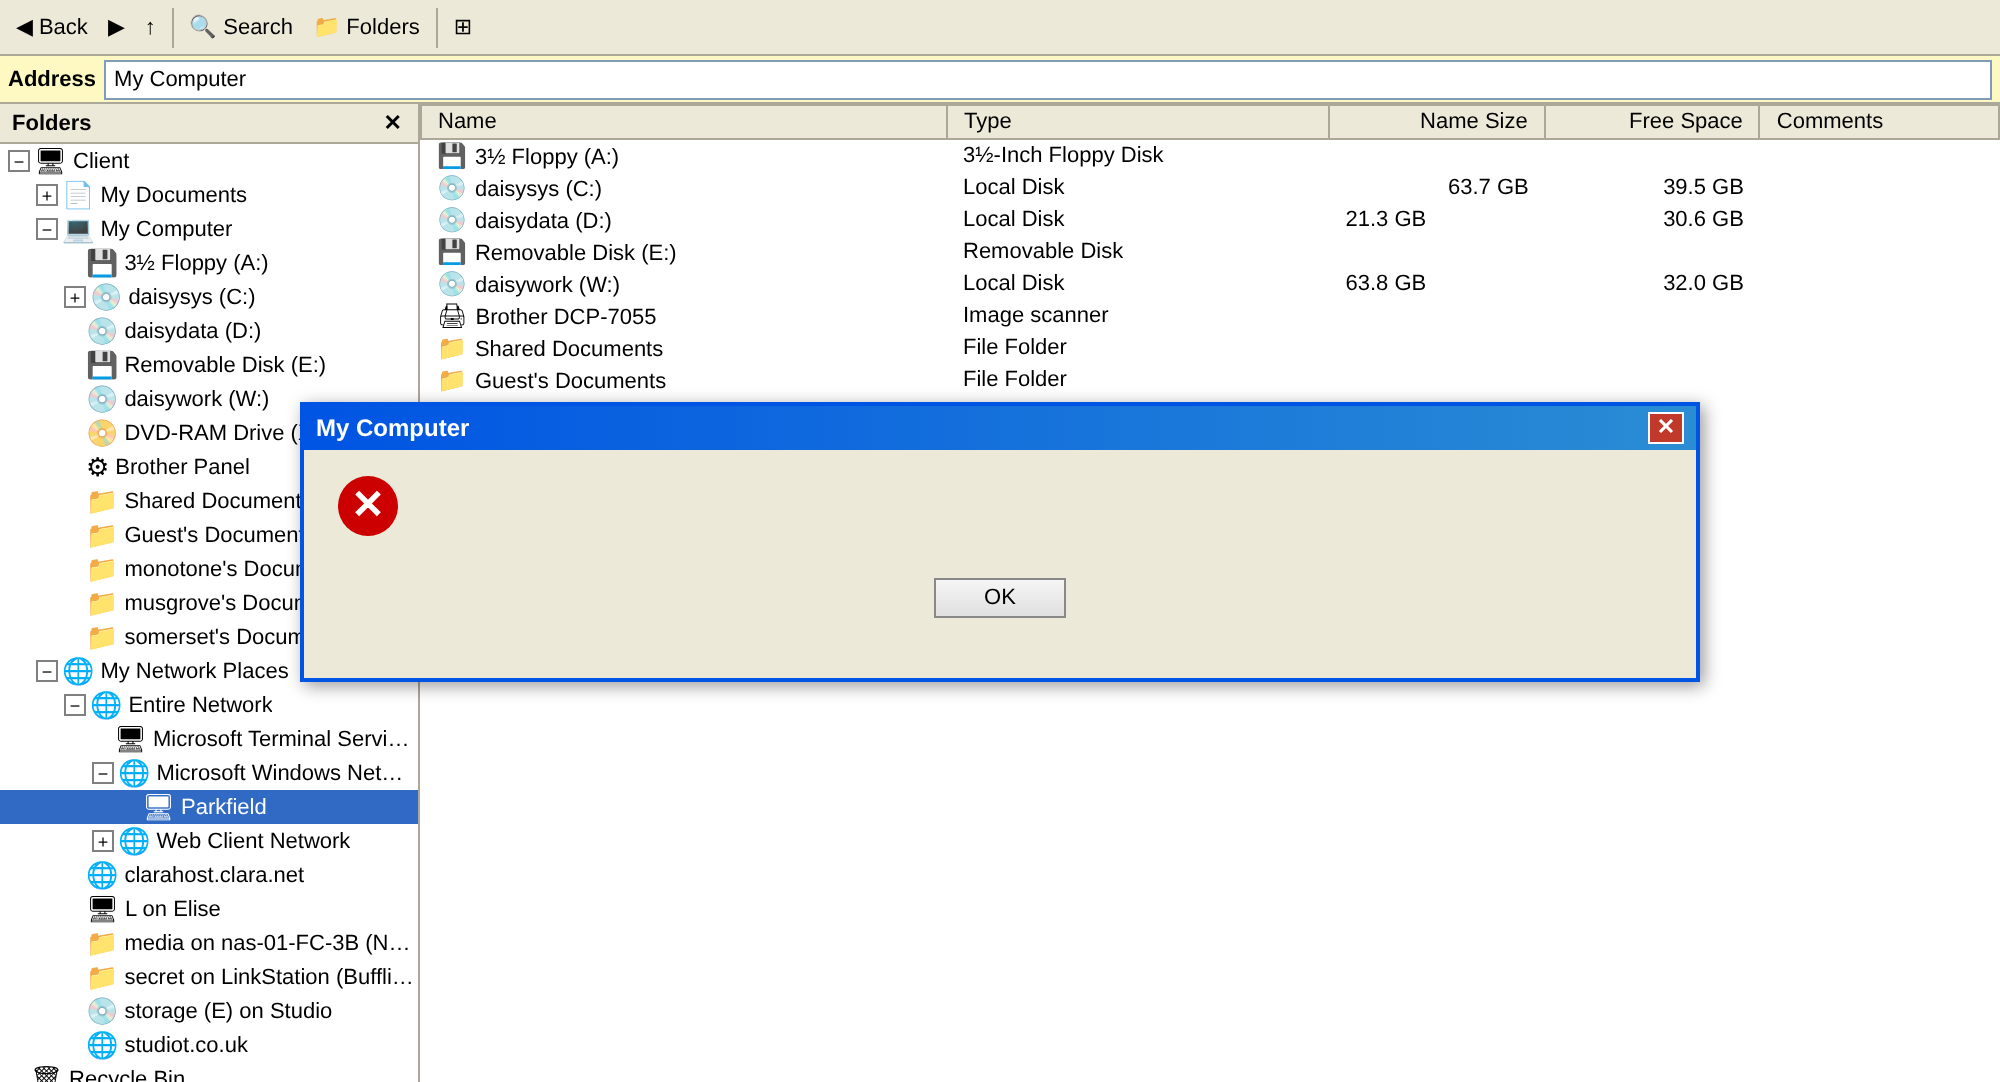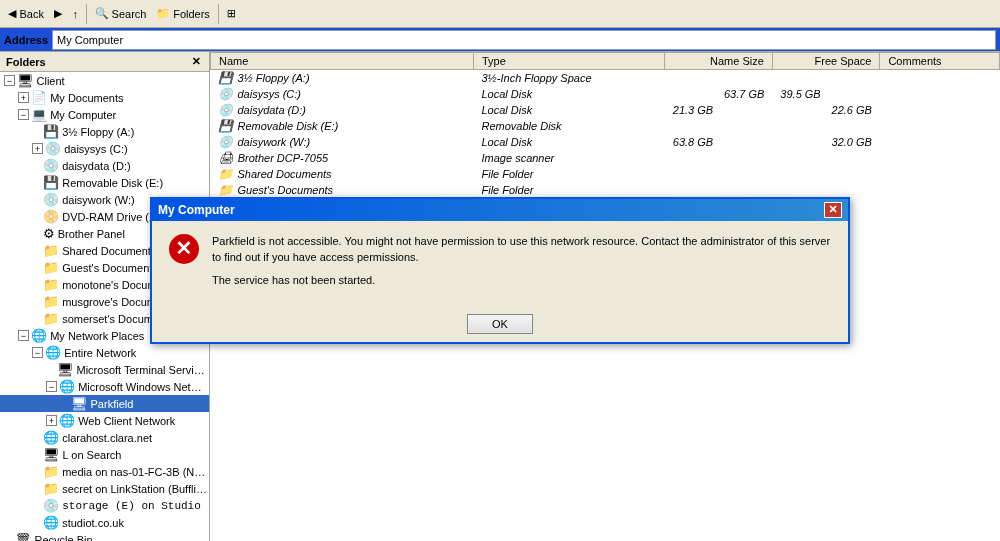--- a/index.html
+++ b/index.html
@@ -32,21 +32,21 @@
       padding: 2px 4px;
       font-size: 11px;
       font-family: Tahoma, Arial, sans-serif;
       gap: 3px;
       color: #000;
     }
     .toolbar-sep { width: 1px; background: #ACA899; height: 20px; margin: 0 2px; }
 
     
     .addressbar {
-      background: #1d4ed8;
+      background: #fef9c3;
       display: flex;
       align-items: center;
       height: 24px;
       padding: 2px 4px;
       border-bottom: 1px solid #ACA899;
       gap: 4px;
     }
     .addressbar-label {
       font-size: 11px;
       color: #000;
@@ -149,21 +149,20 @@
       cursor: pointer;
       white-space: nowrap;
       position: sticky;
       top: 0;
     }
     .file-table td {
       padding: 1px 8px;
       font-size: 11px;
       border-bottom: none;
       white-space: nowrap;
-      font-style: italic;
     }
 
     
     .dialog-overlay {
       position: absolute;
       top: 0; left: 0; right: 0; bottom: 0;
       display: flex;
       align-items: center;
       justify-content: center;
       z-index: 100;
@@ -378,36 +377,36 @@
           <span style="overflow: hidden; text-overflow: ellipsis;">Web Client Network</span>
         </div>
         <div class="tree-item" style="padding-left: 32px;">
           <span class="expand-placeholder"></span>
           <span style="margin-right: 3px; font-size: 13px;">🌐</span>
           <span style="overflow: hidden; text-overflow: ellipsis;">clarahost.clara.net</span>
         </div>
         <div class="tree-item" style="padding-left: 32px;">
           <span class="expand-placeholder"></span>
           <span style="margin-right: 3px; font-size: 13px;">🖥</span>
-          <span style="overflow: hidden; text-overflow: ellipsis;">L on Search</span>
+          <span style="overflow: hidden; text-overflow: ellipsis;">L on Elise</span>
         </div>
         <div class="tree-item" style="padding-left: 32px;">
           <span class="expand-placeholder"></span>
           <span style="margin-right: 3px; font-size: 13px;">📁</span>
           <span style="overflow: hidden; text-overflow: ellipsis;">media on nas-01-FC-3B (Nas-01-fc-3b)</span>
         </div>
         <div class="tree-item" style="padding-left: 32px;">
           <span class="expand-placeholder"></span>
           <span style="margin-right: 3px; font-size: 13px;">📁</span>
           <span style="overflow: hidden; text-overflow: ellipsis;">secret on LinkStation (Bufflink)</span>
         </div>
         <div class="tree-item" style="padding-left: 32px;">
           <span class="expand-placeholder"></span>
           <span style="margin-right: 3px; font-size: 13px;">💿</span>
-          <span style="overflow: hidden; text-overflow: ellipsis; font-family: Liberation Mono, monospace;">storage (E) on Studio</span>
+          <span style="overflow: hidden; text-overflow: ellipsis;">storage (E) on Studio</span>
         </div>
         <div class="tree-item" style="padding-left: 32px;">
           <span class="expand-placeholder"></span>
           <span style="margin-right: 3px; font-size: 13px;">🌐</span>
           <span style="overflow: hidden; text-overflow: ellipsis;">studiot.co.uk</span>
         </div>
         <div class="tree-item" style="padding-left: 4px;">
           <span class="expand-placeholder"></span>
           <span style="margin-right: 3px; font-size: 13px;">🗑</span>
           <span style="overflow: hidden; text-overflow: ellipsis;">Recycle Bin</span>
@@ -422,37 +421,37 @@
             <th style="width: 220px;">Name</th>
             <th style="width: 160px;">Type</th>
             <th style="width: 90px; text-align: right;">Name Size</th>
             <th style="width: 90px; text-align: right;">Free Space</th>
             <th style="width: 100px;">Comments</th>
           </tr>
         </thead>
       <tbody id="file-table-body">
           <tr>
             <td><span style="margin-right: 4px; font-size: 12px;">💾</span>3½ Floppy (A:)</td>
-            <td>3½-Inch Floppy Space</td>
+            <td>3½-Inch Floppy Disk</td>
             <td style="text-align: right;"></td>
             <td style="text-align: right;"></td>
             <td></td>
           </tr>
           <tr>
             <td><span style="margin-right: 4px; font-size: 12px;">💿</span>daisysys (C:)</td>
             <td>Local Disk</td>
             <td style="text-align: right;">63.7 GB</td>
-            <td style="text-align: left;">39.5 GB</td>
+            <td style="text-align: right;">39.5 GB</td>
             <td></td>
           </tr>
           <tr>
             <td><span style="margin-right: 4px; font-size: 12px;">💿</span>daisydata (D:)</td>
             <td>Local Disk</td>
             <td style="text-align: left;">21.3 GB</td>
-            <td style="text-align: right;">22.6 GB</td>
+            <td style="text-align: right;">30.6 GB</td>
             <td></td>
           </tr>
           <tr>
             <td><span style="margin-right: 4px; font-size: 12px;">💾</span>Removable Disk (E:)</td>
             <td>Removable Disk</td>
             <td style="text-align: right;"></td>
             <td style="text-align: right;"></td>
             <td></td>
           </tr>
           <tr>
@@ -507,22 +506,18 @@
     <div class="dialog-titlebar">
       <span>My Computer</span>
       <button class="dialog-close-btn">✕</button>
     </div>
     <div class="dialog-body">
 
       <svg class="dialog-icon-error" viewBox="0 0 32 32">
         <circle cx="16" cy="16" r="15" fill="#CC0000"></circle>
         <text x="16" y="22" text-anchor="middle" fill="white" font-size="20" font-weight="bold" font-family="Arial">✕</text>
       </svg>
-      <div class="dialog-text">
-        <p>Parkfield is not accessible. You might not have permission to use this network resource. Contact the administrator of this server to find out if you have access permissions.</p>
-        <p>The service has not been started.</p>
-      </div>
     </div>
     <div class="dialog-footer">
       <button class="dialog-ok-btn">OK</button>
     </div>
   </div>
 </div>
 
 </body></html>

